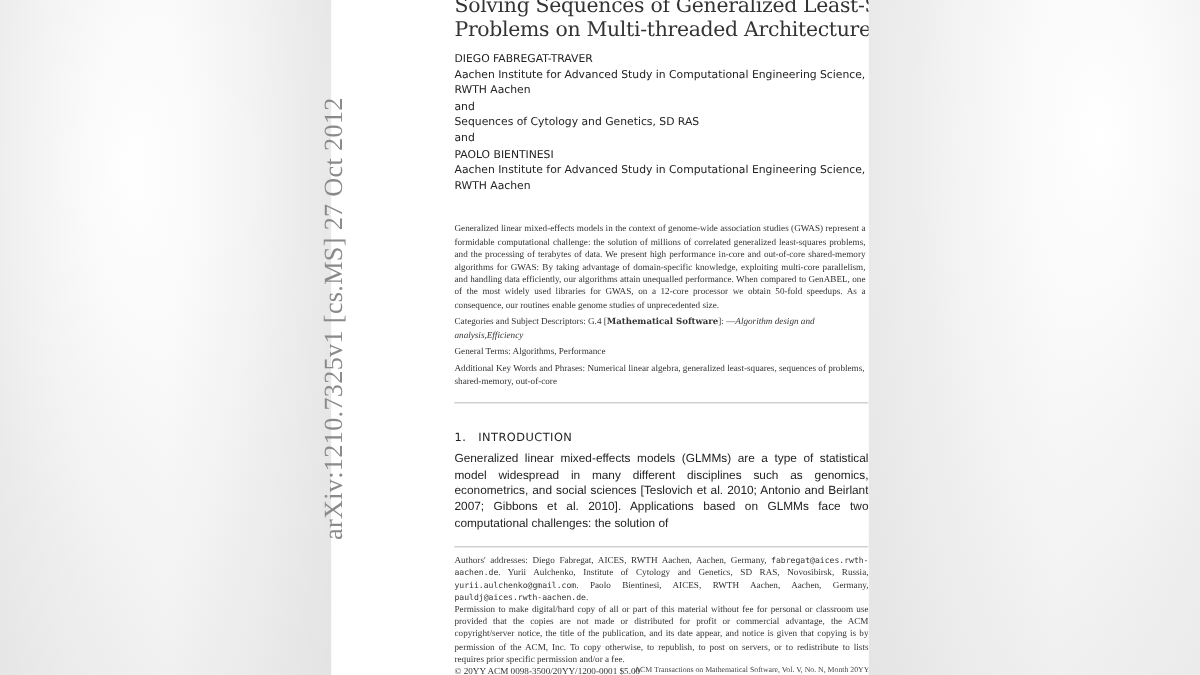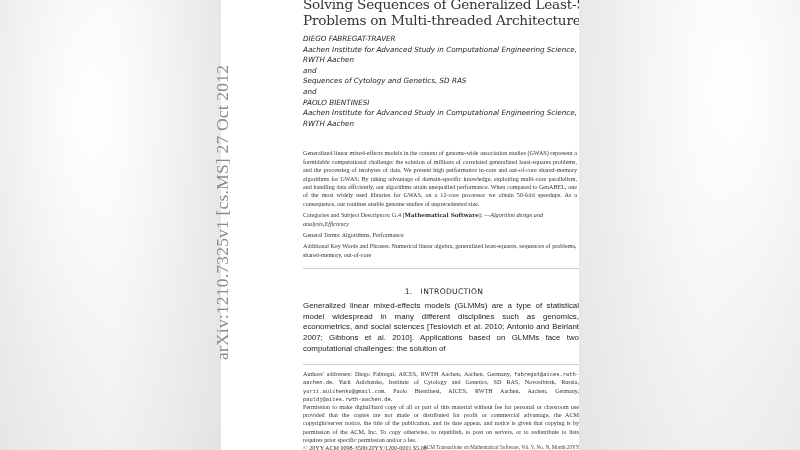--- a/index.html
+++ b/index.html
@@ -28,34 +28,34 @@
     .content {
       position: absolute; left: 82px; top: 0; width: 282px;
       color: #222;
     }
     .title {
       font-family: "DejaVu Serif", serif; font-size: 13.6px; line-height: 16px;
       color: #333; margin: -4px 0 0 0; font-weight: normal; letter-spacing: -0.2px;
       white-space: nowrap;
     }
     .authors { margin-top: 6px; font-family: "DejaVu Sans", sans-serif; font-size: 7.2px; line-height: 10.6px; color: #222; }
-    .authors div { white-space: nowrap; font-style: italic; }
+    .authors div { white-space: nowrap; }
     .authors .name { text-transform: uppercase; }
     .abstract {
       margin-top: 20px; font-family: "Liberation Serif", serif; font-size: 6.1px; line-height: 8.4px;
       color: #333; text-align: justify; width: 274px;
     }
     .meta { font-family: "Liberation Serif", serif; font-size: 6.1px; line-height: 8.4px; color: #333; width: 274px; }
     .meta p { margin: 3px 0 0 0; }
     .meta b { font-family: "DejaVu Serif", serif; font-weight: bold; font-size: 5.7px; }
     .meta i { font-style: italic; }
     .hr { height: 1px; background: #d0d0d0; width: 276px; margin-top: 9px; }
     .section-title {
       margin-top: 18px; font-family: "DejaVu Sans", sans-serif; font-size: 7.6px; color: #222;
-      letter-spacing: 0.3px; white-space: nowrap; text-align: center;
+      letter-spacing: 0.3px; white-space: nowrap;
     }
     .section-title .num { margin-right: 8px; }
     .body-text {
       margin-top: 5px; font-family: Liberation Sans, sans-serif; font-size: 7.9px; line-height: 10.6px;
       color: #222; text-align: justify; width: 276px;
     }
     .hr2 { height: 1px; background: #d0d0d0; width: 276px; margin-top: 10px; }
     .footnote {
       margin-top: 5px; font-family: "Liberation Serif", serif; font-size: 6.1px; line-height: 8.2px;
       color: #333; text-align: justify; width: 276px;

